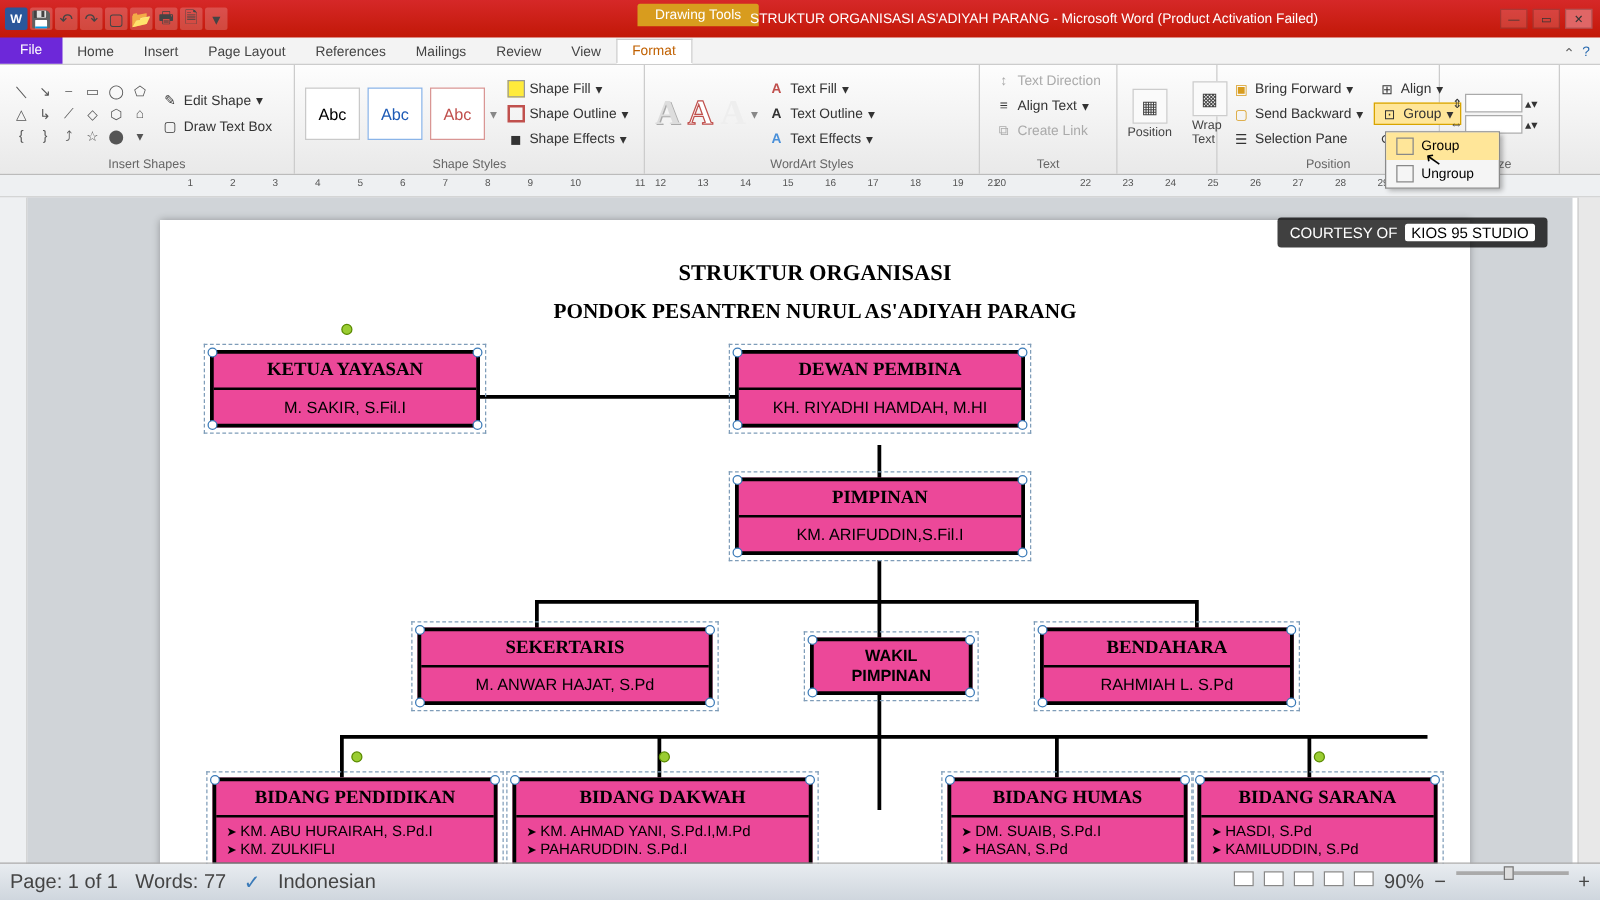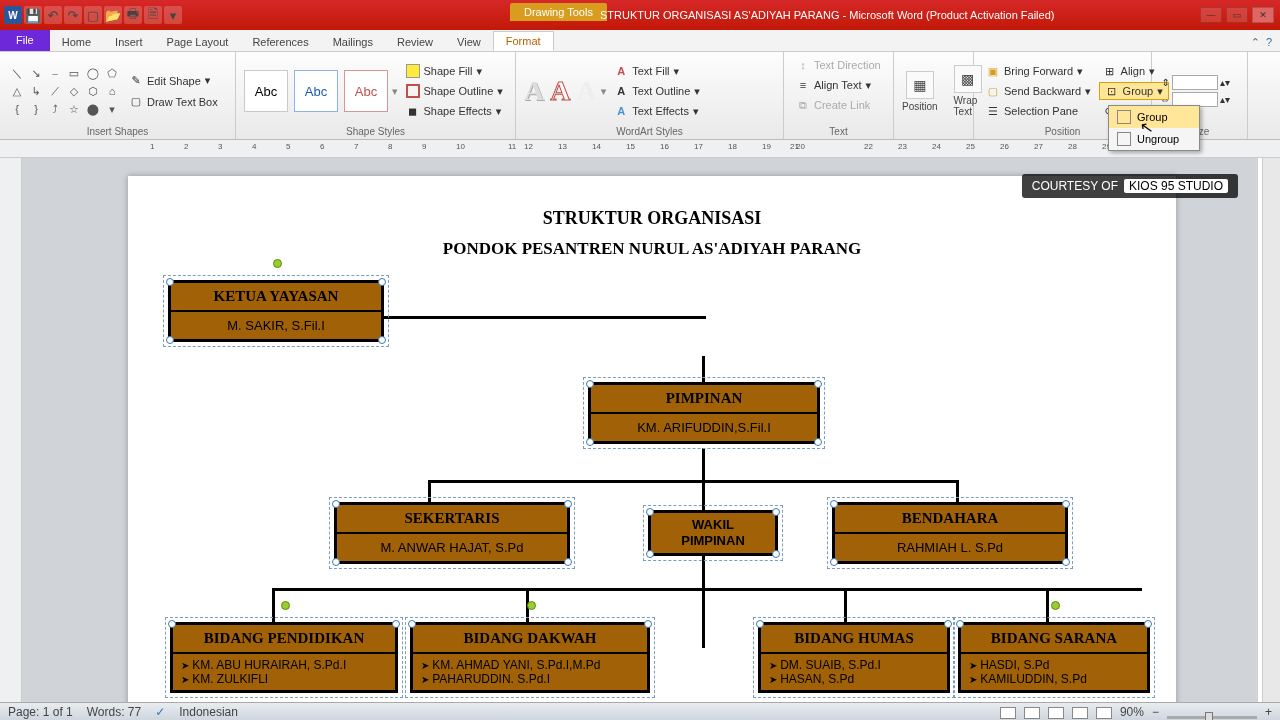--- a/index.html
+++ b/index.html
@@ -46,31 +46,31 @@
 .ruler-area{height:18px;background:#eef0f2;border-bottom:1px solid #ccc;position:relative;font-size:8px;color:#555;overflow:hidden}
 .ruler-area .tick{position:absolute;top:2px}
 .canvas{position:absolute;left:22px;top:158px;right:22px;bottom:18px;background:#d0d4d8;overflow:hidden}
 .v-ruler{position:absolute;left:0;top:158px;width:22px;bottom:18px;background:#eef0f2;border-right:1px solid #ccc}
 .page{position:absolute;left:106px;top:18px;width:1048px;height:620px;background:#fff;box-shadow:0 0 6px rgba(0,0,0,0.3)}
 .watermark{position:absolute;right:20px;top:16px;background:rgba(0,0,0,0.75);color:#fff;padding:5px 10px;font-size:12px;border-radius:3px;display:flex;gap:6px;z-index:40}
 .watermark .k95{background:#fff;color:#000;padding:0 5px;border-radius:2px}
 .org-title{text-align:center;font-family:"Times New Roman",serif;font-weight:bold}
 .t1{font-size:18px;margin-top:32px}
 .t2{font-size:17px;margin-top:10px}
-.org-box{position:absolute;background:#a16207;border:3px solid #000}
+.org-box{position:absolute;background:#ec4899;border:3px solid #000}
 .org-box.sel::before{content:"";position:absolute;inset:-8px;border:1px dashed #7f9db9}
 .handle{position:absolute;width:8px;height:8px;background:#fff;border:1px solid #3a7ab8;border-radius:50%}
 .rothandle{position:absolute;width:9px;height:9px;background:#9acd32;border:1px solid #5a8a00;border-radius:50%}
 .ob-head{font-family:"Times New Roman",serif;font-weight:bold;font-size:15px;text-align:center;padding:5px 4px;border-bottom:2px solid #000}
 .ob-body{font-family:Arial;font-size:13px;text-align:center;padding:6px 4px}
 .ob-list{font-family:Arial;font-size:12px;padding:4px 8px}
 .ob-list div::before{content:"➤ ";font-size:10px}
 .conn{position:absolute;background:#000}
-.status{position:absolute;bottom:0;left:0;right:0;height:18px;background:linear-gradient(#e8ecf0,#cfd6de);border-top:1px solid #aaa;display:flex;align-items:center;font-size:12px;color:#444;padding:0 8px;gap:14px}
-.status .right{margin-left:auto;display:flex;align-items:flex-end;gap:8px}
+.status{position:absolute;bottom:0;left:0;right:0;height:30px;background:linear-gradient(#e8ecf0,#cfd6de);border-top:1px solid #aaa;display:flex;align-items:center;font-size:16px;color:#444;padding:0 8px;gap:14px}
+.status .right{margin-left:auto;display:flex;align-items:flex-start;gap:8px}
 .view-ic{width:16px;height:12px;border:1px solid #888;background:#fff}
 .zoom-track{width:90px;height:3px;background:#aaa;position:relative}
 .zoom-thumb{position:absolute;left:38px;top:-4px;width:8px;height:11px;background:#ddd;border:1px solid #777}
 .dim-col{display:flex;flex-direction:column;gap:2px;align-items:flex-end}
 .dim-row{display:flex;align-items:center;gap:2px;font-size:10px;color:#333}
 .dim-input{width:46px;height:15px;border:1px solid #aaa;background:#fff}
 .scrollbar-v{position:absolute;right:0;top:158px;bottom:18px;width:18px;background:#e8e8e8;border-left:1px solid #ccc}
 .cursor-fake{position:absolute;left:1140px;top:118px;font-size:16px;color:#000;z-index:60;transform:rotate(-10deg)}
 </style>
 </head>
@@ -318,20 +318,28 @@
     <div class="org-box sel" style="left:40px;top:104px;width:216px">
       <div class="rothandle" style="left:102px;top:-24px"></div>
       <div class="handle" style="left:-5px;top:-5px"></div>
         <div class="handle" style="right:-5px;top:-5px"></div>
       <div class="handle" style="left:-5px;bottom:-5px"></div>
         <div class="handle" style="right:-5px;bottom:-5px"></div>
       <div class="ob-head">KETUA YAYASAN</div>
       <div class="ob-body">M. SAKIR, S.Fil.I</div>
     </div>
 
+    <div class="org-box sel" style="left:460px;top:104px;width:232px">
+      <div class="handle" style="left:-5px;top:-5px"></div>
+        <div class="handle" style="right:-5px;top:-5px"></div>
+      <div class="handle" style="left:-5px;bottom:-5px"></div>
+        <div class="handle" style="right:-5px;bottom:-5px"></div>
+      <div class="ob-head">DEWAN PEMBINA</div>
+      <div class="ob-body">KH. RIYADHI HAMDAH, M.HI</div>
+    </div>
 
     <div class="org-box sel" style="left:460px;top:206px;width:232px">
       <div class="handle" style="left:-5px;top:-5px"></div>
         <div class="handle" style="right:-5px;top:-5px"></div>
       <div class="handle" style="left:-5px;bottom:-5px"></div>
         <div class="handle" style="right:-5px;bottom:-5px"></div>
       <div class="ob-head">PIMPINAN</div>
       <div class="ob-body">KM. ARIFUDDIN,S.Fil.I</div>
     </div>
 
@@ -345,21 +353,21 @@
     </div>
 
     <div class="org-box sel" style="left:520px;top:334px;width:130px">
       <div class="handle" style="left:-5px;top:-5px"></div>
         <div class="handle" style="right:-5px;top:-5px"></div>
       <div class="handle" style="left:-5px;bottom:-5px"></div>
         <div class="handle" style="right:-5px;bottom:-5px"></div>
       <div style="font-family:'Times New Roman';font-weight:bold;font-size:13px;text-align:center;padding:4px"><span>WAKIL</span><br><span>PIMPINAN</span></div>
     </div>
 
-    <div class="org-box sel" style="left:704px;top:326px;width:236px">
+    <div class="org-box sel" style="left:704px;top:326px;width:203px">
       <div class="handle" style="left:-5px;top:-5px"></div>
         <div class="handle" style="right:-5px;top:-5px"></div>
       <div class="handle" style="left:-5px;bottom:-5px"></div>
         <div class="handle" style="right:-5px;bottom:-5px"></div>
       <div class="ob-head">BENDAHARA</div>
       <div class="ob-body">RAHMIAH L. S.Pd</div>
     </div>
 
     <div class="org-box sel" style="left:42px;top:446px;width:228px">
       <div class="rothandle" style="left:108px;top:-24px"></div>

